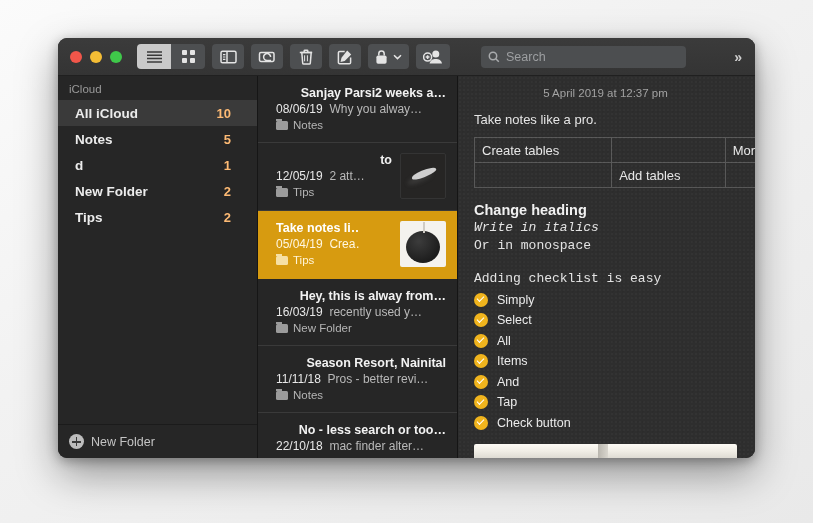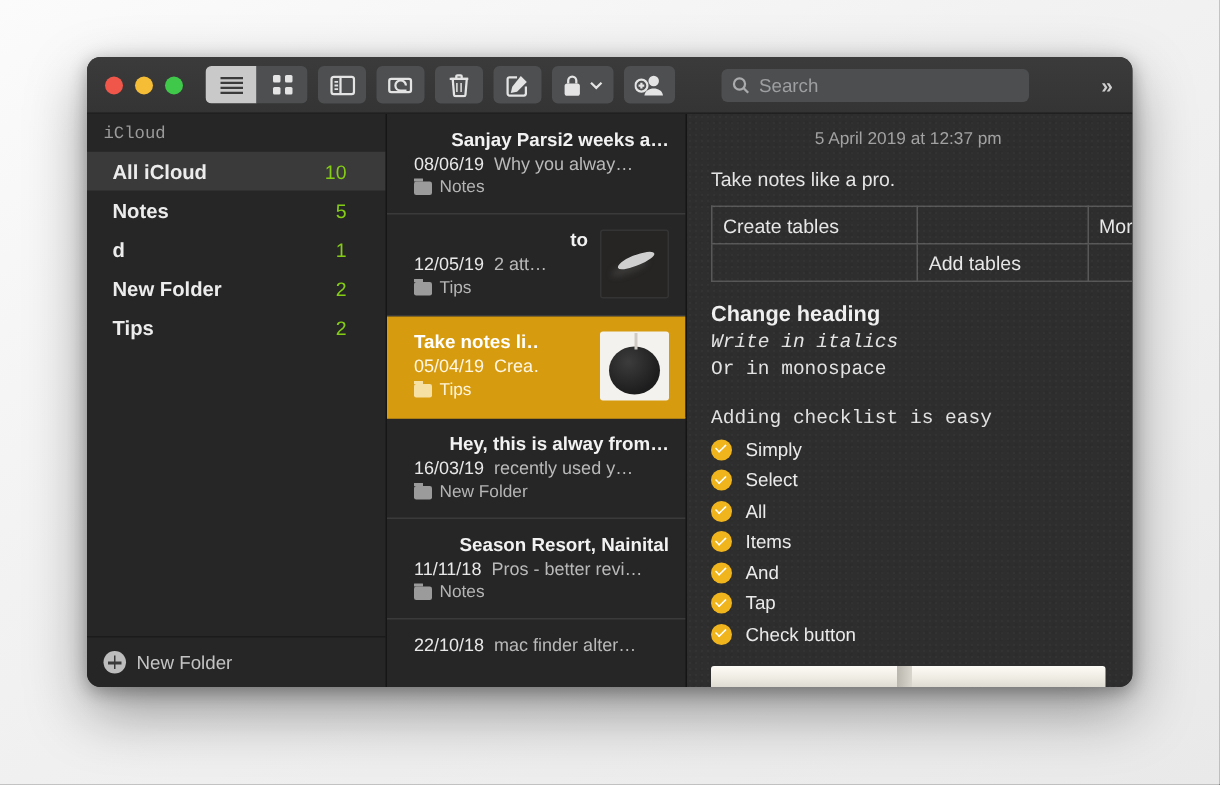--- a/index.html
+++ b/index.html
@@ -67,31 +67,31 @@
   
   .split { flex:1; display:flex; min-height:0; }
 
   
   .sidebar {
     flex:0 0 200px; background:#262626;
     border-right:1px solid #161616;
     display:flex; flex-direction:column; min-height:0;
   }
   .sb-head {
-    font-size:11.5px; color:#9a9a9a; padding:7px 0 5px 11px;font-family:Liberation Mono, monospace;
+    font-size:11.5px; color:#9a9a9a; padding:7px 0 5px 11px;
   }
   .sb-list { flex:1; overflow:hidden; }
   .sb-item {
     height:26px; display:flex; align-items:center;
     padding:0 26px 0 17px; font-size:13.5px;
     color:#ececec; font-weight:700;
   }
   .sb-item.sel { background:#3a3a3a; }
   .sb-item .cnt {
-    margin-left:auto; color:#84cc16; font-weight:400; font-size:13px;
+    margin-left:auto; color:#fdba74; font-weight:700; font-size:13px;
   }
   .sb-foot {
     height:34px; border-top:1px solid #1b1b1b;
     display:flex; align-items:center; gap:7px; padding-left:11px;
     color:#c4c4c4; font-size:12.5px;
   }
   .plus-circle {
     width:15px; height:15px; border-radius:50%; background:#bdbdbd;
     position:relative; flex:0 0 15px;
   }
@@ -457,20 +457,21 @@
           </div>
           <div class="nfolder">
             <span class="fold"></span>
             <span>Notes</span>
           </div>
         </div>
       </div>
 
       <div class="note">
         <div class="txt">
+          <div class="ntitle">No - less search or too…</div>
           <div class="nmeta">
             <span class="d">22/10/18</span>
             &nbsp;<span>mac finder alter…</span>
           </div>
         </div>
       </div>
     </div>
 
     <div class="detail">
       <div class="dstamp">5 April 2019 at 12:37 pm</div>

